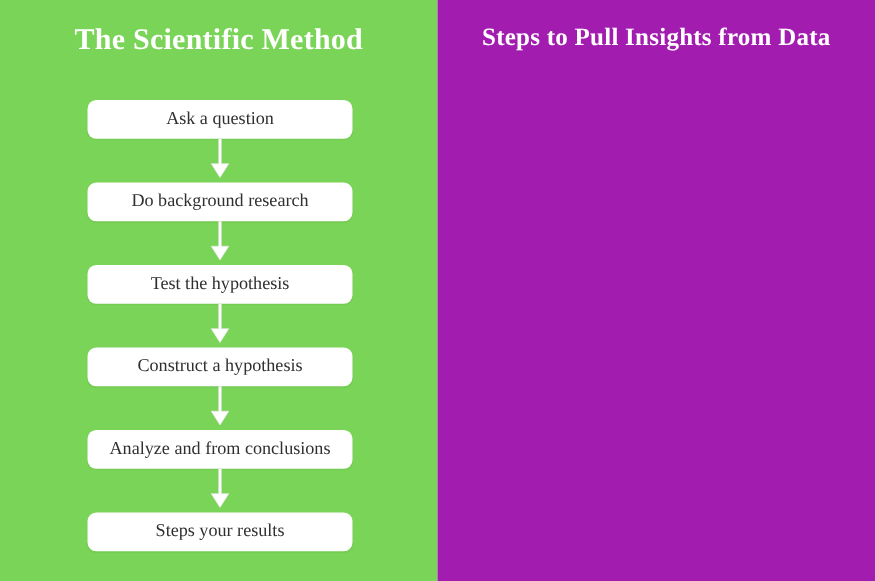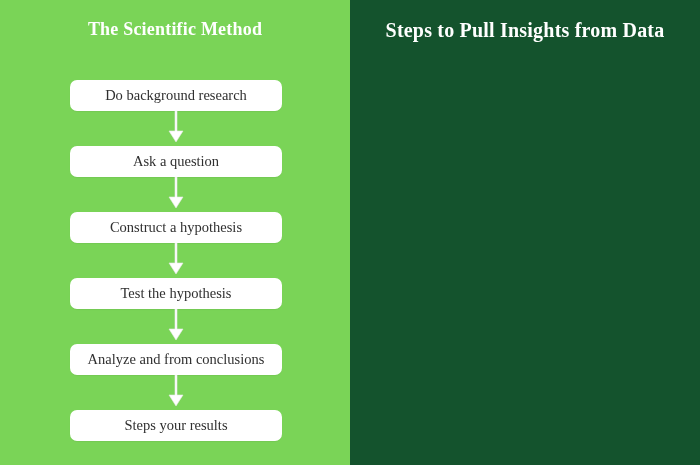--- a/index.html
+++ b/index.html
@@ -22,34 +22,34 @@
   .panel-left {
     width: 350px;
     height: 465px;
     background: #7ad457;
     position: relative;
     box-sizing: border-box;
   }
   .panel-right {
     width: 350px;
     height: 465px;
-    background: #14532d;
+    background: #a21caf;
     position: relative;
     box-sizing: border-box;
   }
   .panel-title {
     position: absolute;
     left: 0;
     right: 0;
     top: 19px;
     text-align: center;
     color: #ffffff;
     font-family: "Liberation Serif", "DejaVu Serif", serif;
     font-weight: bold;
-    font-size: 18px;
+    font-size: 24px;
     letter-spacing: 0.2px;
   }
   .panel-right .panel-title {
     font-size: 20px;
   }
   
   .flow {
     position: absolute;
     left: 70px;
     top: 80px;
@@ -88,42 +88,42 @@
 <body>
 
 <div class="infographic">
 
   <div class="panel-left">
     <div class="panel-title">The Scientific Method</div>
 
     <div class="flow">
 
       <div class="flow-step">
+        <div class="flow-box">Ask a question</div>
+        <svg class="flow-arrow" viewBox="0 0 22 35">
+          <path d="M10 0 L12 0 L12 20 L18 20 L11 31 L4 20 L10 20 Z" fill="#ffffff" stroke="#e8e8e8" stroke-width="0.6"></path>
+        </svg>
+      </div>
+
+      <div class="flow-step">
         <div class="flow-box">Do background research</div>
         <svg class="flow-arrow" viewBox="0 0 22 35">
           <path d="M10 0 L12 0 L12 20 L18 20 L11 31 L4 20 L10 20 Z" fill="#ffffff" stroke="#e8e8e8" stroke-width="0.6"></path>
         </svg>
       </div>
 
       <div class="flow-step">
-        <div class="flow-box">Ask a question</div>
+        <div class="flow-box">Test the hypothesis</div>
         <svg class="flow-arrow" viewBox="0 0 22 35">
           <path d="M10 0 L12 0 L12 20 L18 20 L11 31 L4 20 L10 20 Z" fill="#ffffff" stroke="#e8e8e8" stroke-width="0.6"></path>
         </svg>
       </div>
 
       <div class="flow-step">
         <div class="flow-box">Construct a hypothesis</div>
-        <svg class="flow-arrow" viewBox="0 0 22 35">
-          <path d="M10 0 L12 0 L12 20 L18 20 L11 31 L4 20 L10 20 Z" fill="#ffffff" stroke="#e8e8e8" stroke-width="0.6"></path>
-        </svg>
-      </div>
-
-      <div class="flow-step">
-        <div class="flow-box">Test the hypothesis</div>
         <svg class="flow-arrow" viewBox="0 0 22 35">
           <path d="M10 0 L12 0 L12 20 L18 20 L11 31 L4 20 L10 20 Z" fill="#ffffff" stroke="#e8e8e8" stroke-width="0.6"></path>
         </svg>
       </div>
 
       <div class="flow-step">
         <div class="flow-box">Analyze and from conclusions</div>
         <svg class="flow-arrow" viewBox="0 0 22 35">
           <path d="M10 0 L12 0 L12 20 L18 20 L11 31 L4 20 L10 20 Z" fill="#ffffff" stroke="#e8e8e8" stroke-width="0.6"></path>
         </svg>

